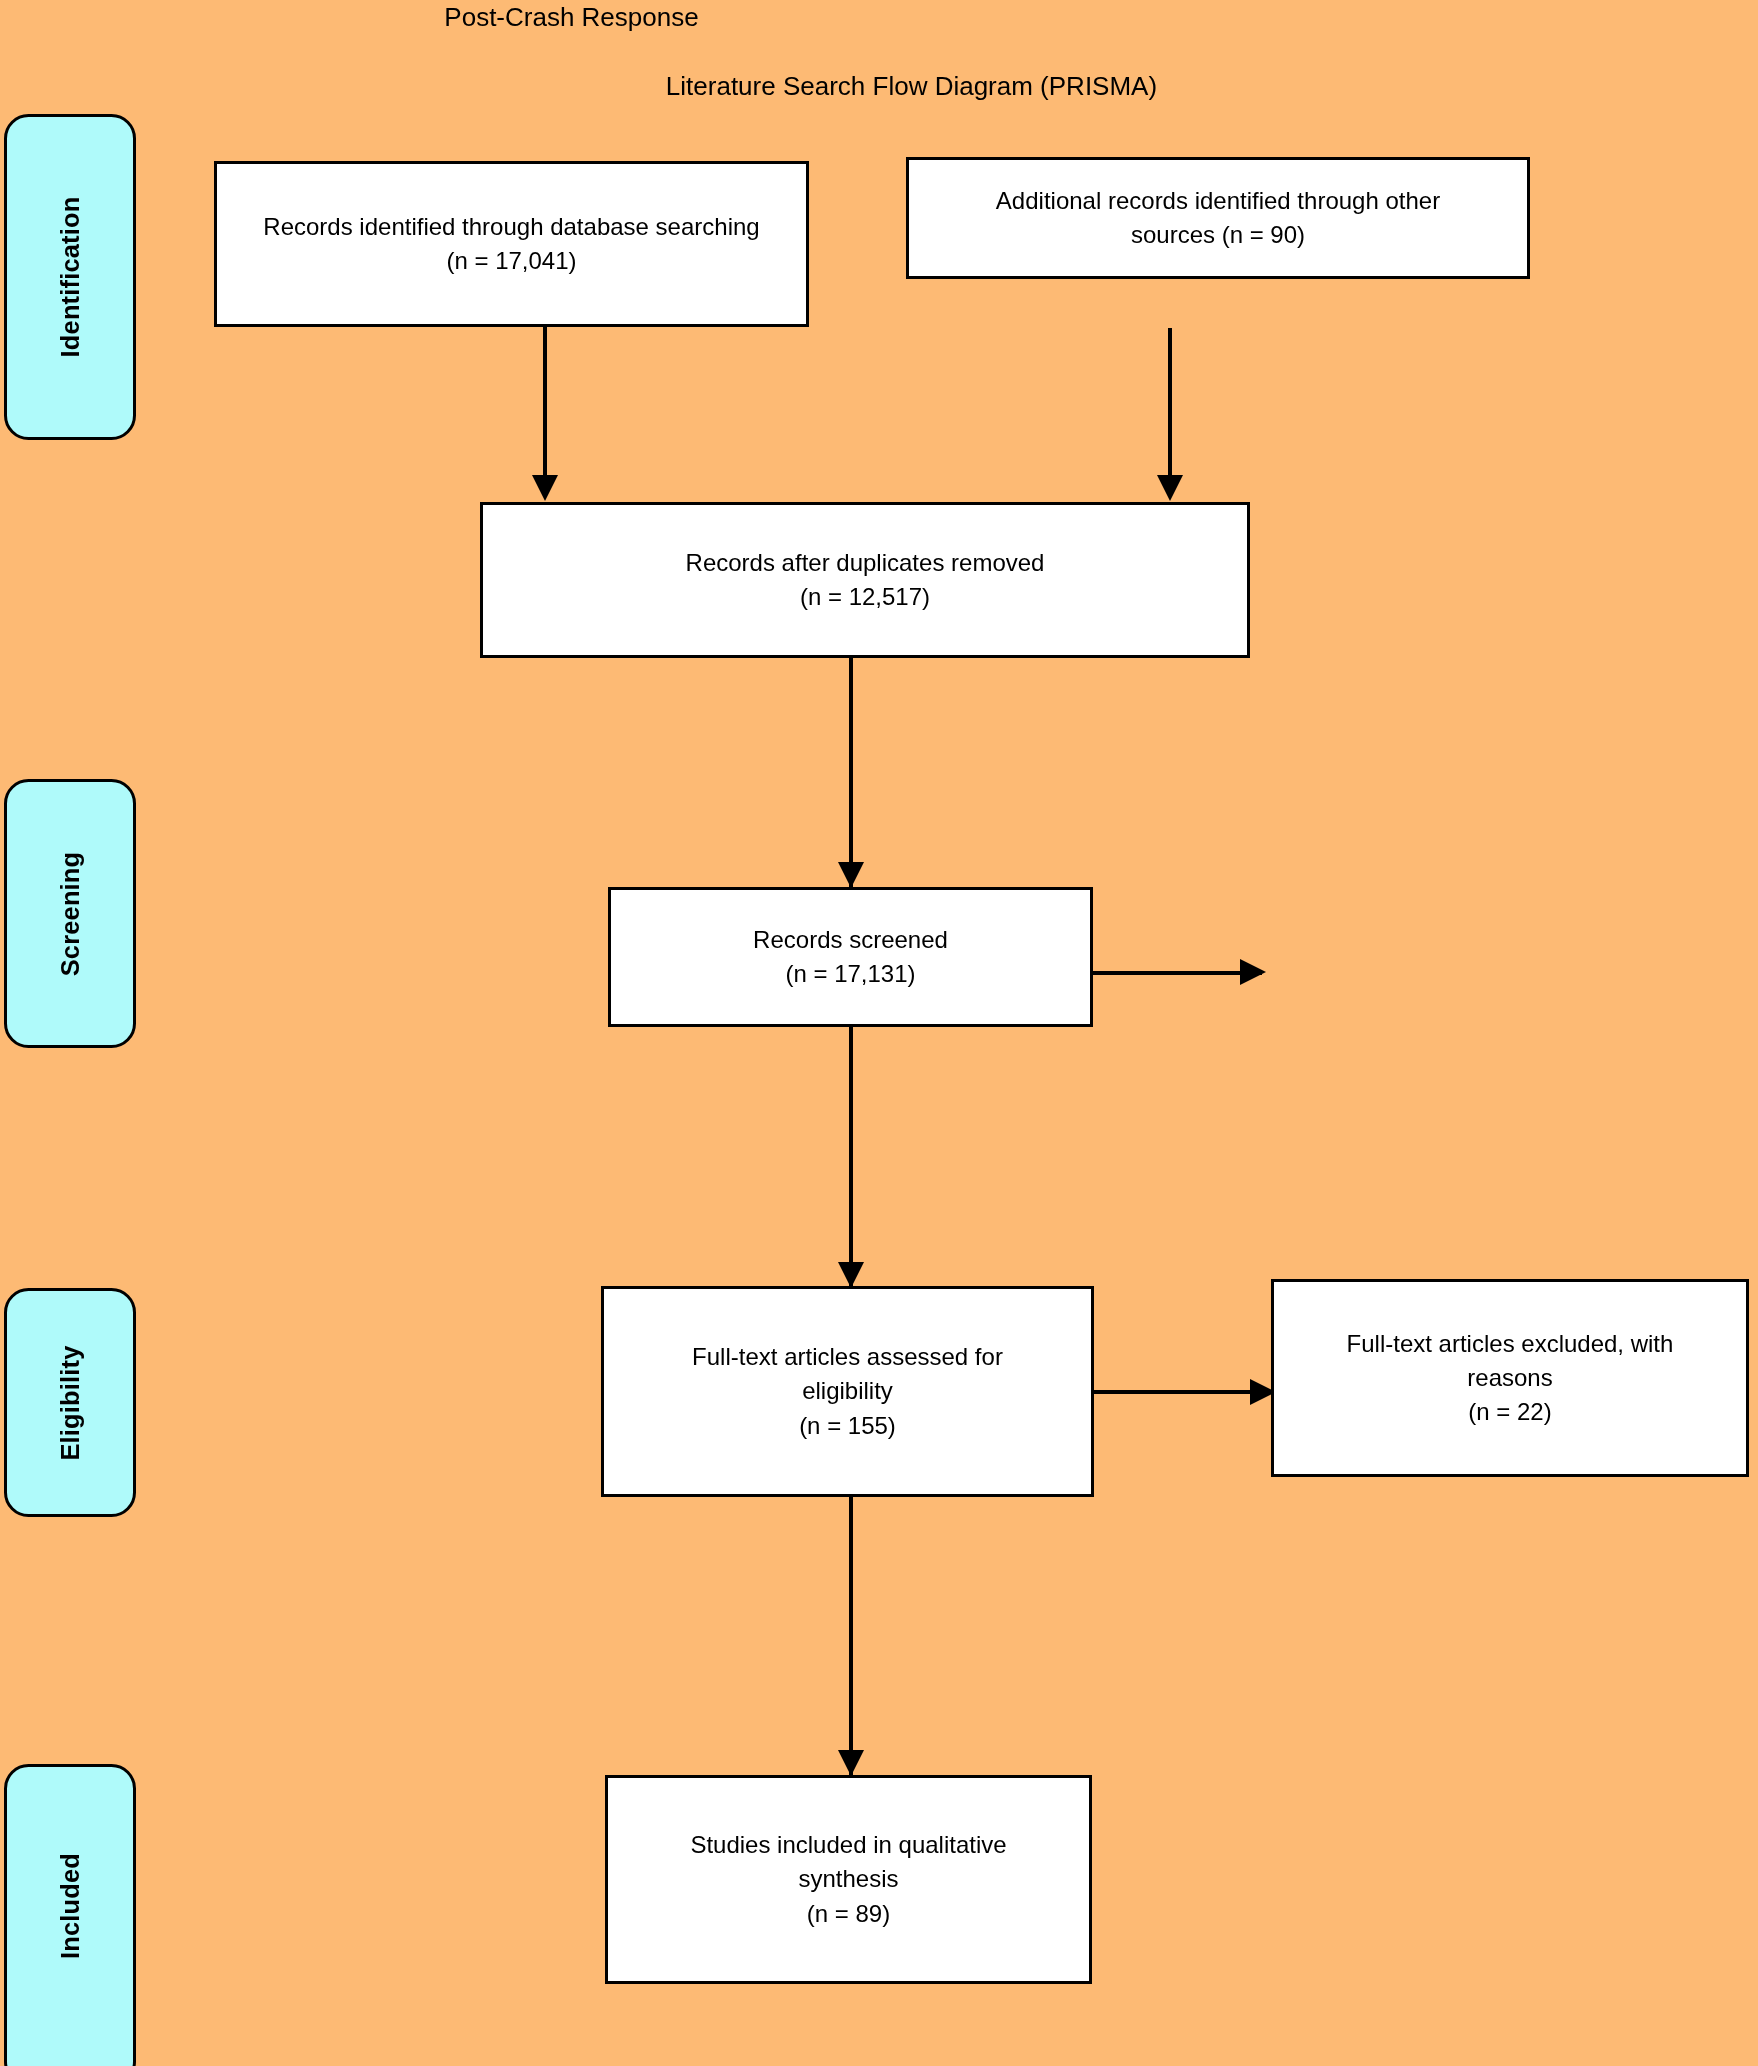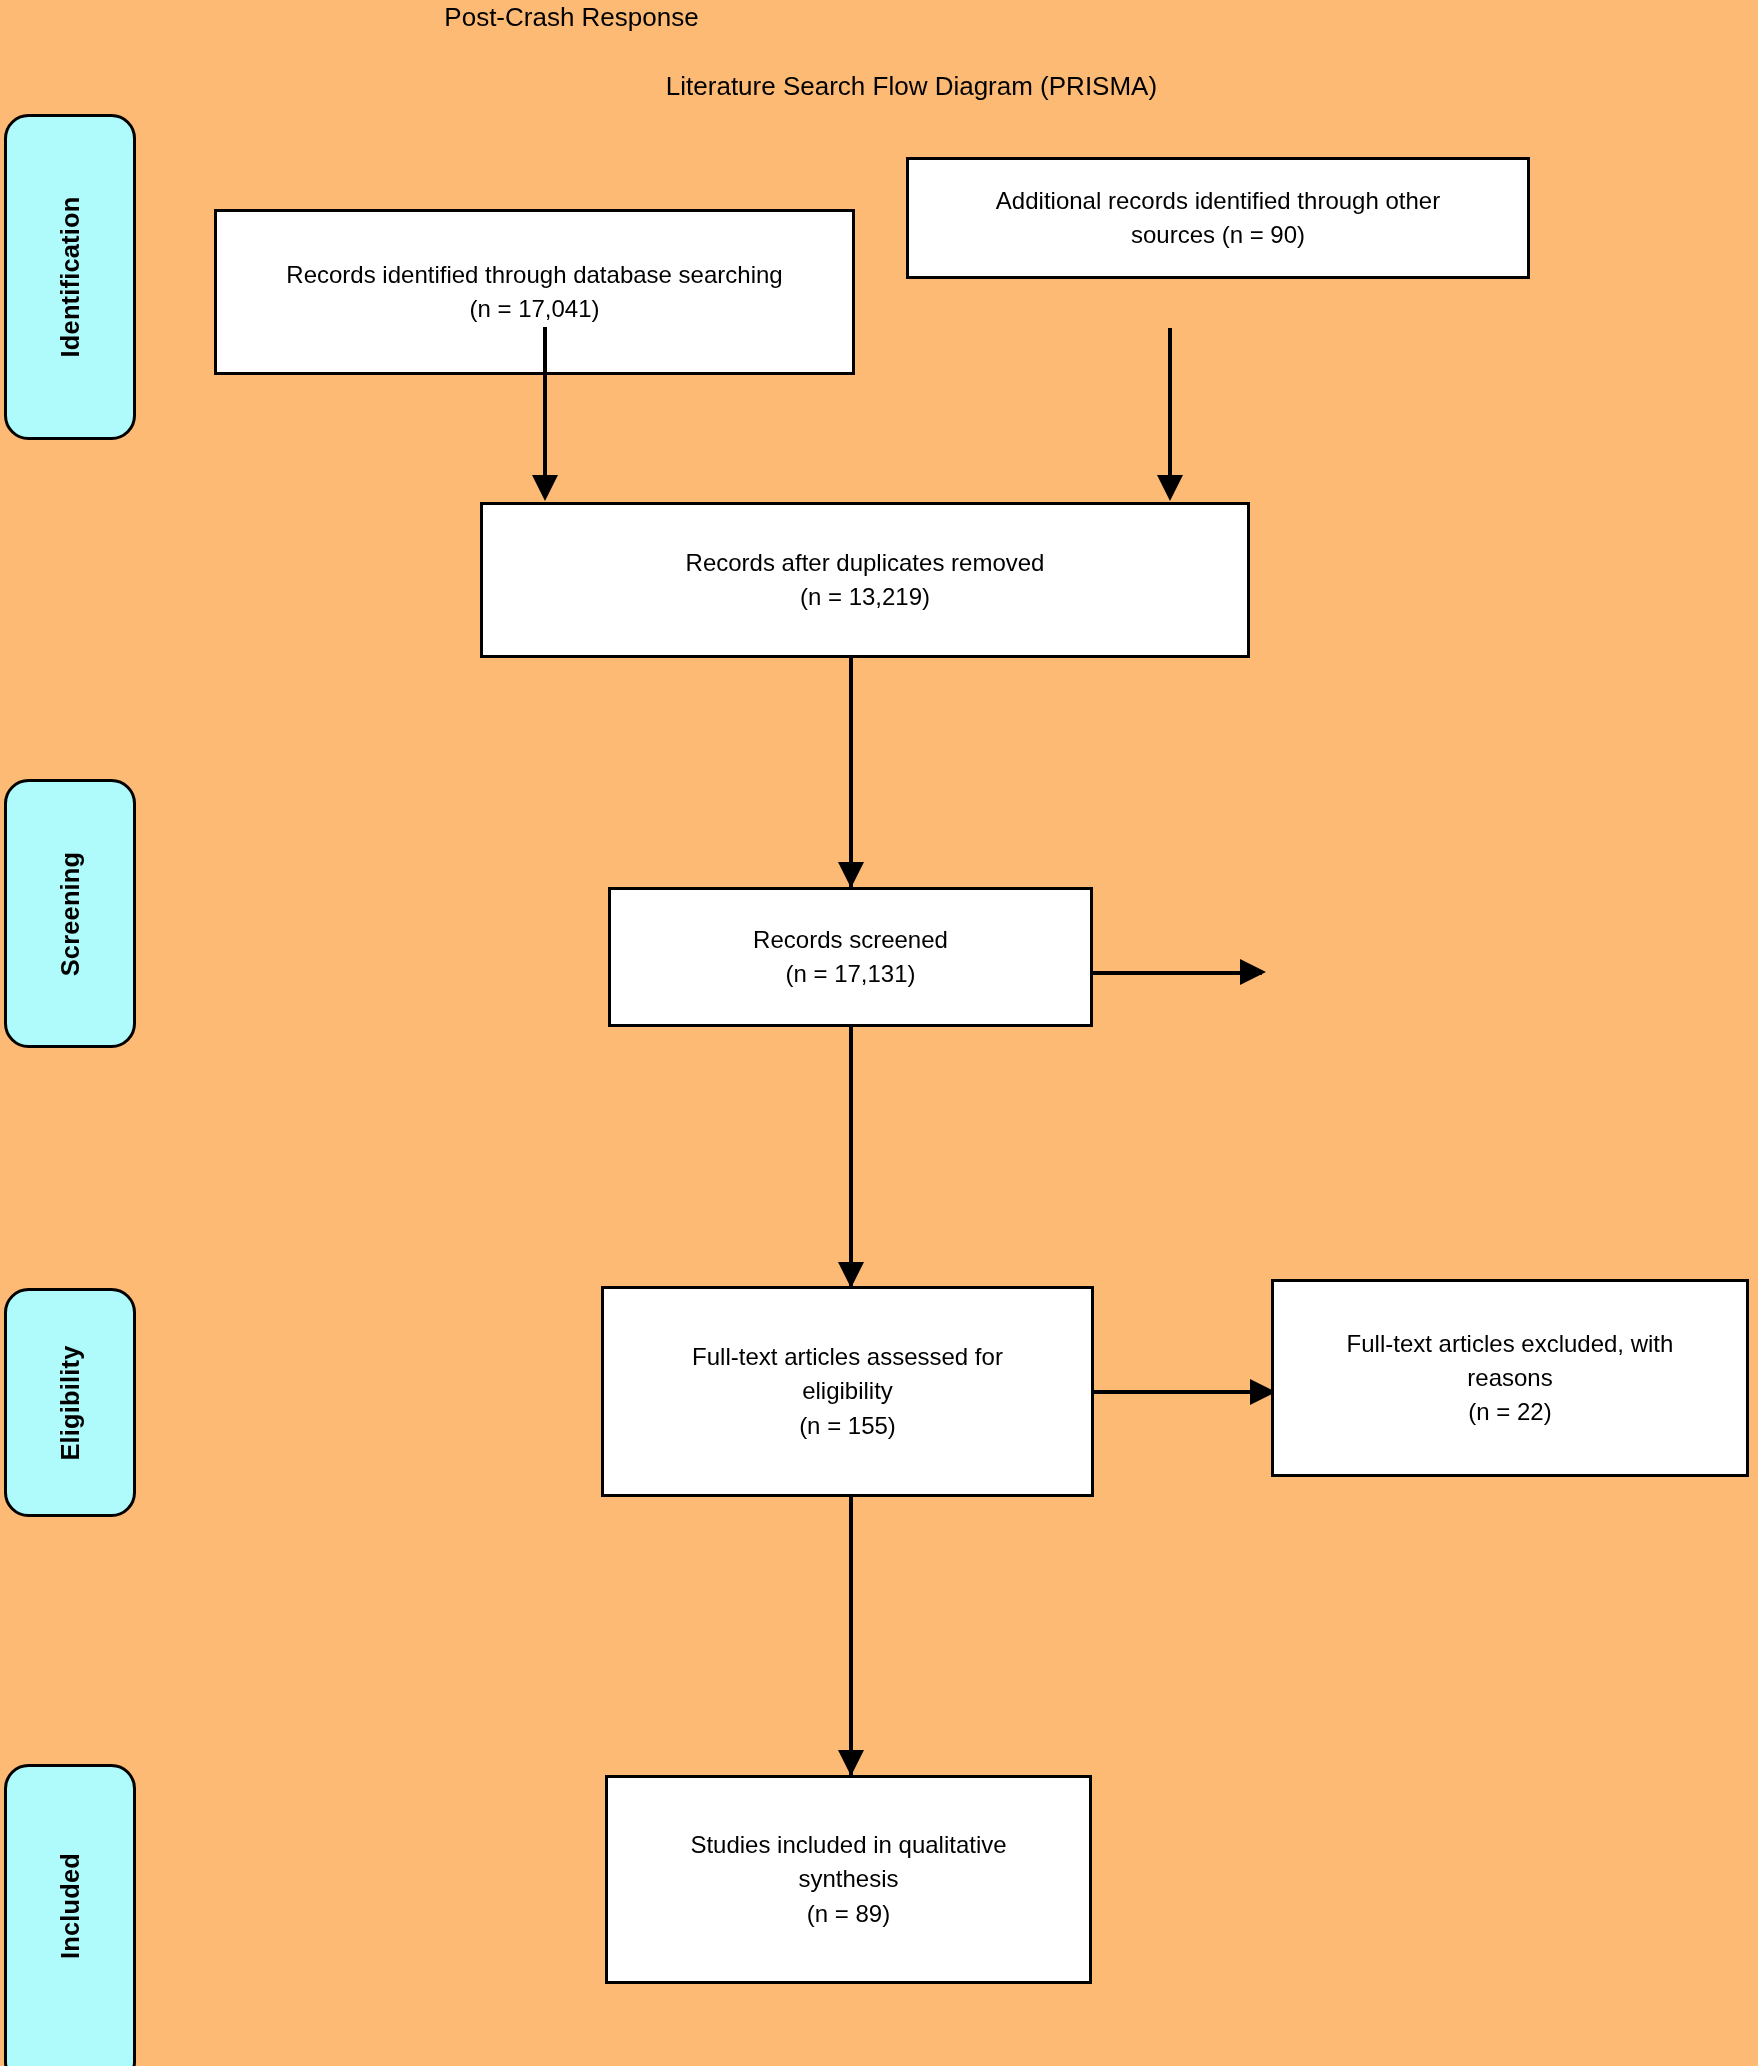--- a/index.html
+++ b/index.html
@@ -116,39 +116,39 @@
   </div>
 
   <div class="stage-pill" style="left:4.2px; top:1288px; width:132px; height:229px;">
     <span class="stage-text">Eligibility</span>
   </div>
 
   <div class="stage-pill" style="left:4.2px; top:1764px; width:132px; height:322px;">
     <span class="stage-text" style="top:44%;">Included</span>
   </div>
 
-  <div class="flow-box" style="left:214px; top:161px; width:641px; height:166px;margin-top:48px;">
+  <div class="flow-box" style="left:214px; top:161px; width:595px; height:166px;">
     <span class="box-text">Records identified through database searching
 (n = 17,041)</span>
   </div>
 
   <div class="flow-box" style="left:906px; top:157px; width:624px; height:122px;">
     <span class="box-text">Additional records identified through other
 sources (n = 90)</span>
   </div>
 
   <div class="vline" style="left:543px; top:327px; height:158px;"></div>
   <div class="arrow-down" style="left:532px; top:475px;"></div>
 
   <div class="vline" style="left:1168px; top:328px; height:157px;"></div>
   <div class="arrow-down" style="left:1157px; top:475px;"></div>
 
   <div class="flow-box" style="left:480px; top:502px; width:770px; height:156px;">
     <span class="box-text">Records after duplicates removed
-(n = 13,219)</span>
+(n = 12,517)</span>
   </div>
 
   <div class="vline" style="left:849px; top:657px; height:231px;"></div>
   <div class="arrow-down" style="left:838px; top:862px;"></div>
 
   <div class="flow-box" style="left:608px; top:887px; width:485px; height:140px;">
     <span class="box-text">Records screened
 (n = 17,131)</span>
   </div>
 

